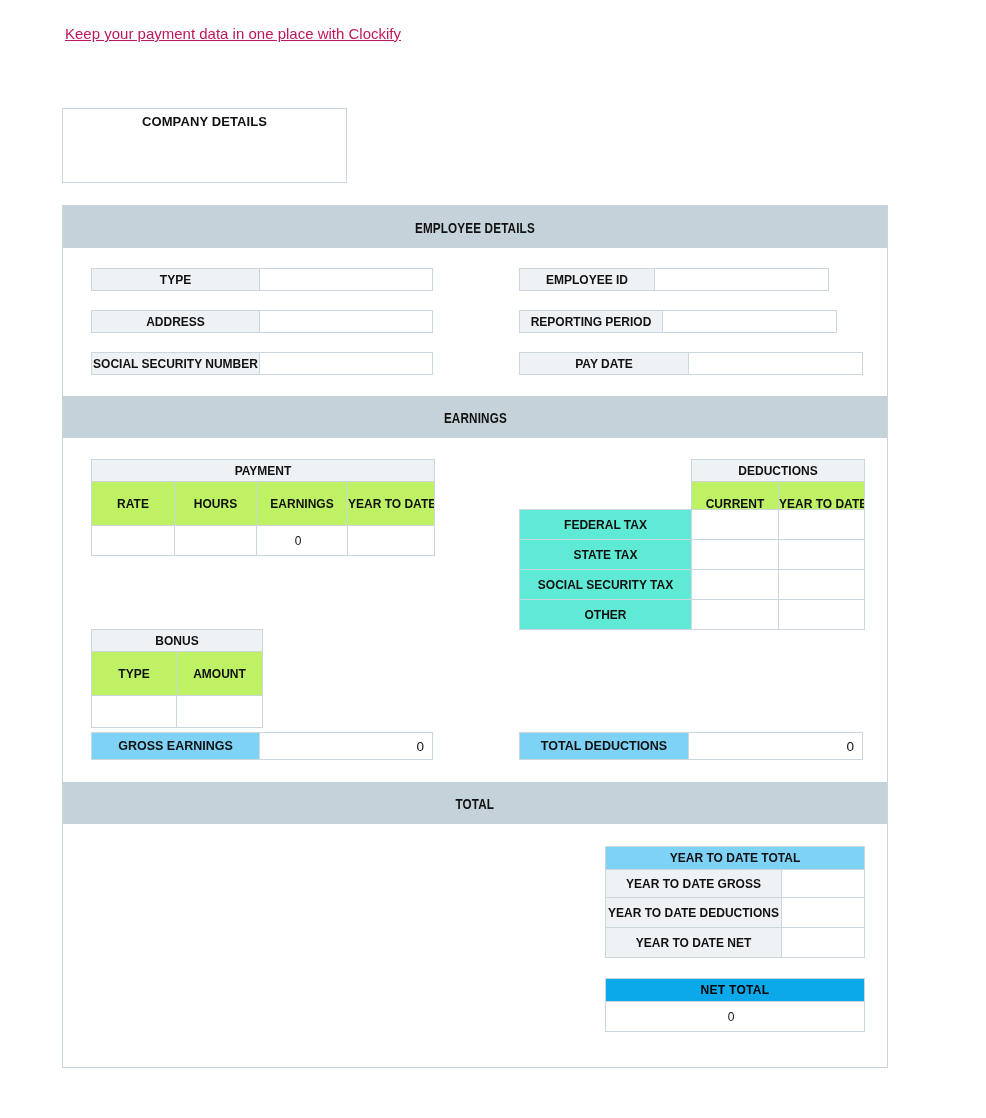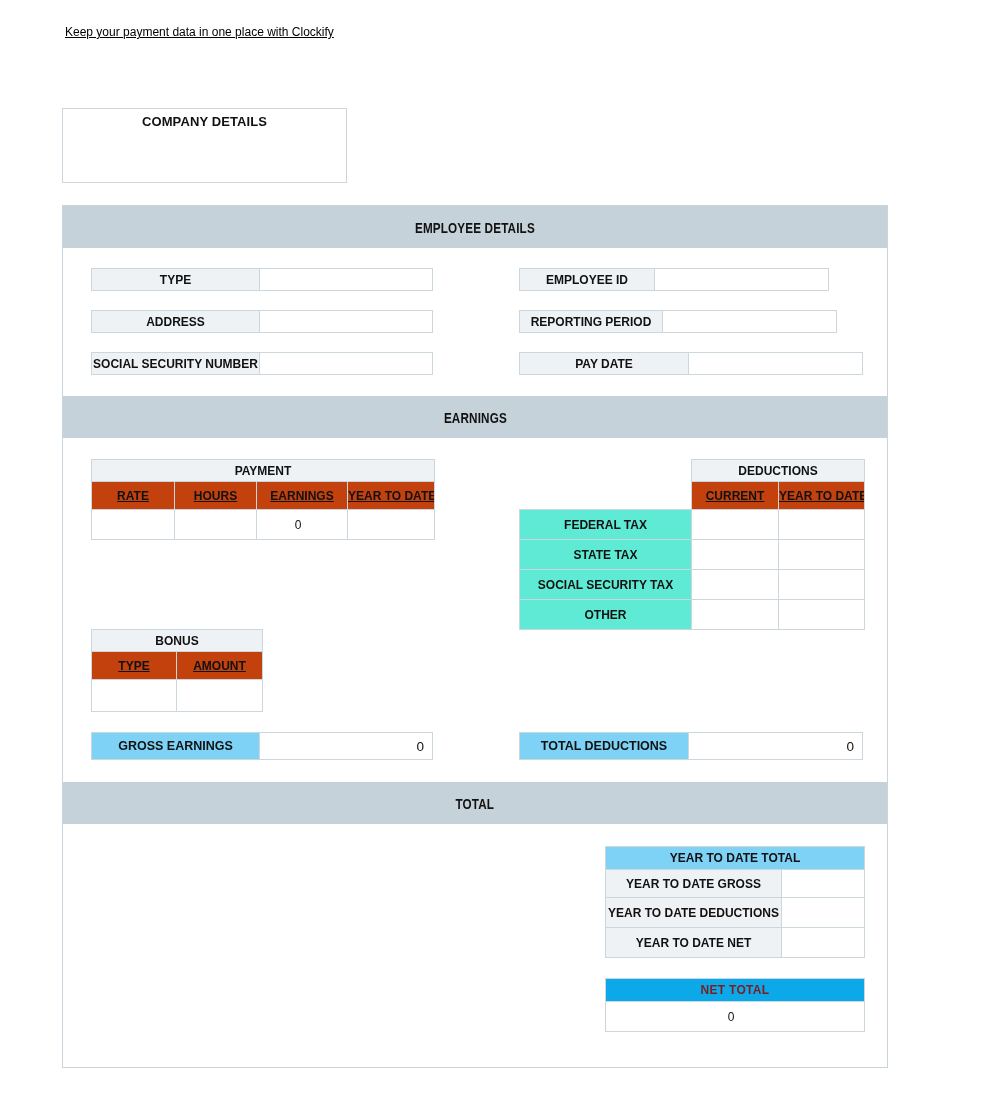--- a/index.html
+++ b/index.html
@@ -13,22 +13,22 @@
     width: 986px;
     height: 1118px;
     background: #ffffff;
     overflow: hidden;
   }
 
   
   .top-link {
     position: absolute;
     left: 65px; top: 25px;
-    font-size: 12px;
-    color: #000000;
+    font-size: 15px;
+    color: #be185d;
     text-decoration: underline;
     cursor: pointer;
   }
   .company-box {
     position: absolute;
     left: 62px; top: 108px;
     width: 285px; height: 75px;
     border: 1px solid #ccd6dd;
     background: #ffffff;
   }
@@ -111,24 +111,23 @@
     overflow: hidden;
     white-space: nowrap;
   }
   td.tbl-title {
     background: #eef2f5;
     font-weight: bold;
     height: 22px;
     font-size: 12.5px;
   }
   td.colhead {
-    background: #c2410c;
-    font-weight: bold;
-    height: 28px;
-    text-decoration: underline;
+    background: #bef264;
+    font-weight: bold;
+    height: 44px;
   }
   td.rowlabel {
     background: #5eead4;
     font-weight: bold;
   }
   td.cell { background: #ffffff; }
   td.num {
     text-align: right;
     padding-right: 8px;
     font-size: 13.5px;
@@ -139,21 +138,21 @@
     font-weight: bold;
     height: 23px;
     font-size: 12.5px;
   }
   td.label-shaded {
     background: #eef2f5;
     font-weight: bold;
   }
   td.accent-title {
     background: #0ba9e9;
-    color: #7f1d1d;
+    color: #000000;
     font-weight: bold;
     height: 23px;
     font-size: 13px;
     letter-spacing: 0.3px;
   }
 
   
   .total-row {
     position: absolute;
     display: flex;

